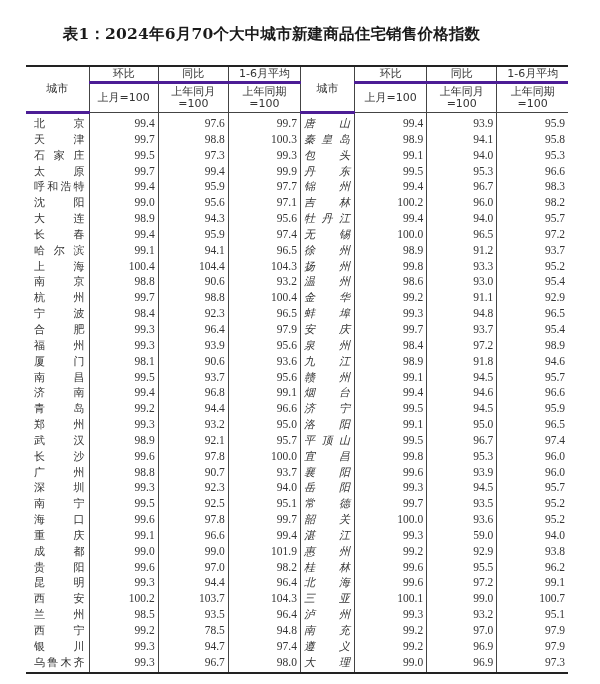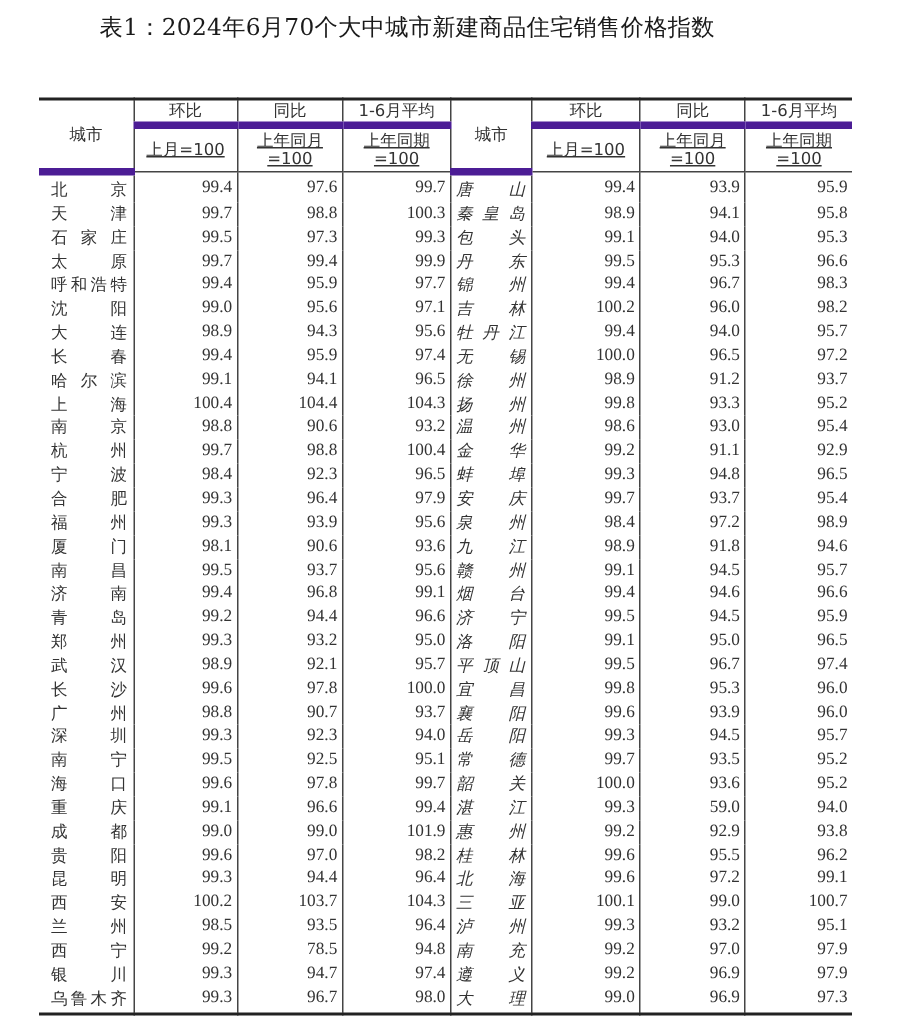--- a/index.html
+++ b/index.html
@@ -1,35 +1,35 @@
 <!DOCTYPE html>
 <html><head>
 <meta charset="utf-8">
 <style>
   html, body { margin:0; padding:0; background:#ffffff; }
   body { width:600px; height:684px; position:relative; overflow:hidden;
          font-family: "DejaVu Serif", "Liberation Serif", serif; color:#222; }
-  .title { position:absolute; top:8px; left:0; width:543px; text-align:center;
-           font-size:15.5px; font-weight:normal; color:#1a1a1a; letter-spacing:0.2px; }
+  .title { position:absolute; top:24px; left:0; width:543px; text-align:center;
+           font-size:15.5px; font-weight:bold; color:#1a1a1a; letter-spacing:0.2px; }
   table.idx { position:absolute; left:26px; top:65px; width:542px;
               border-collapse:collapse; table-layout:fixed;
               border-top:2px solid #222; border-bottom:2px solid #222; }
   table.idx col.city { width:63px; }
   table.idx col.c1 { width:69px; }
   table.idx col.c2 { width:70px; }
   table.idx col.c3 { width:72px; }
   table.idx col.city2 { width:54px; }
   table.idx col.d1 { width:72px; }
   table.idx col.d2 { width:70px; }
   table.idx col.d3 { width:71px; }
   thead th { font-weight:normal; font-size:11px; color:#333; text-align:center;
              border-left:1px solid #444; border-right:1px solid #444;
              font-family: "DejaVu Sans", "Liberation Sans", sans-serif; line-height:12px; padding:0; }
-  thead tr.h1 th { height:14px; border-bottom:5px solid #4c1d95; }
-  thead tr.h2 th { height:28px; border-bottom:1px solid #444;text-decoration:underline; }
+  thead tr.h1 th { height:14px; border-bottom:3px solid #4c1d95; }
+  thead tr.h2 th { height:28px; border-bottom:1px solid #444; }
   thead th.cityh { border-left:none; }
   thead th.last { border-right:none; }
   tbody td { font-size:11px; height:15.85px; padding:0; line-height:15.85px;
              border-left:1px solid #444; color:#333; white-space:nowrap; }
   tbody td.num { text-align:right; padding-right:3px; font-family:"Liberation Serif","DejaVu Serif",serif; font-size:11.5px; }
   tbody td.city { border-left:none; text-align:justify; text-align-last:justify;
                   padding:0 4px 0 8px; font-family:"DejaVu Sans","Liberation Sans",sans-serif; font-size:11px;margin-left:16px; }
   tbody td.city2 { text-align:justify; text-align-last:justify; padding:0 4px 0 3px;
                    font-family:"DejaVu Sans","Liberation Sans",sans-serif; font-size:11px;font-style:italic; }
   tbody tr:first-child td { padding-top:2px; }

